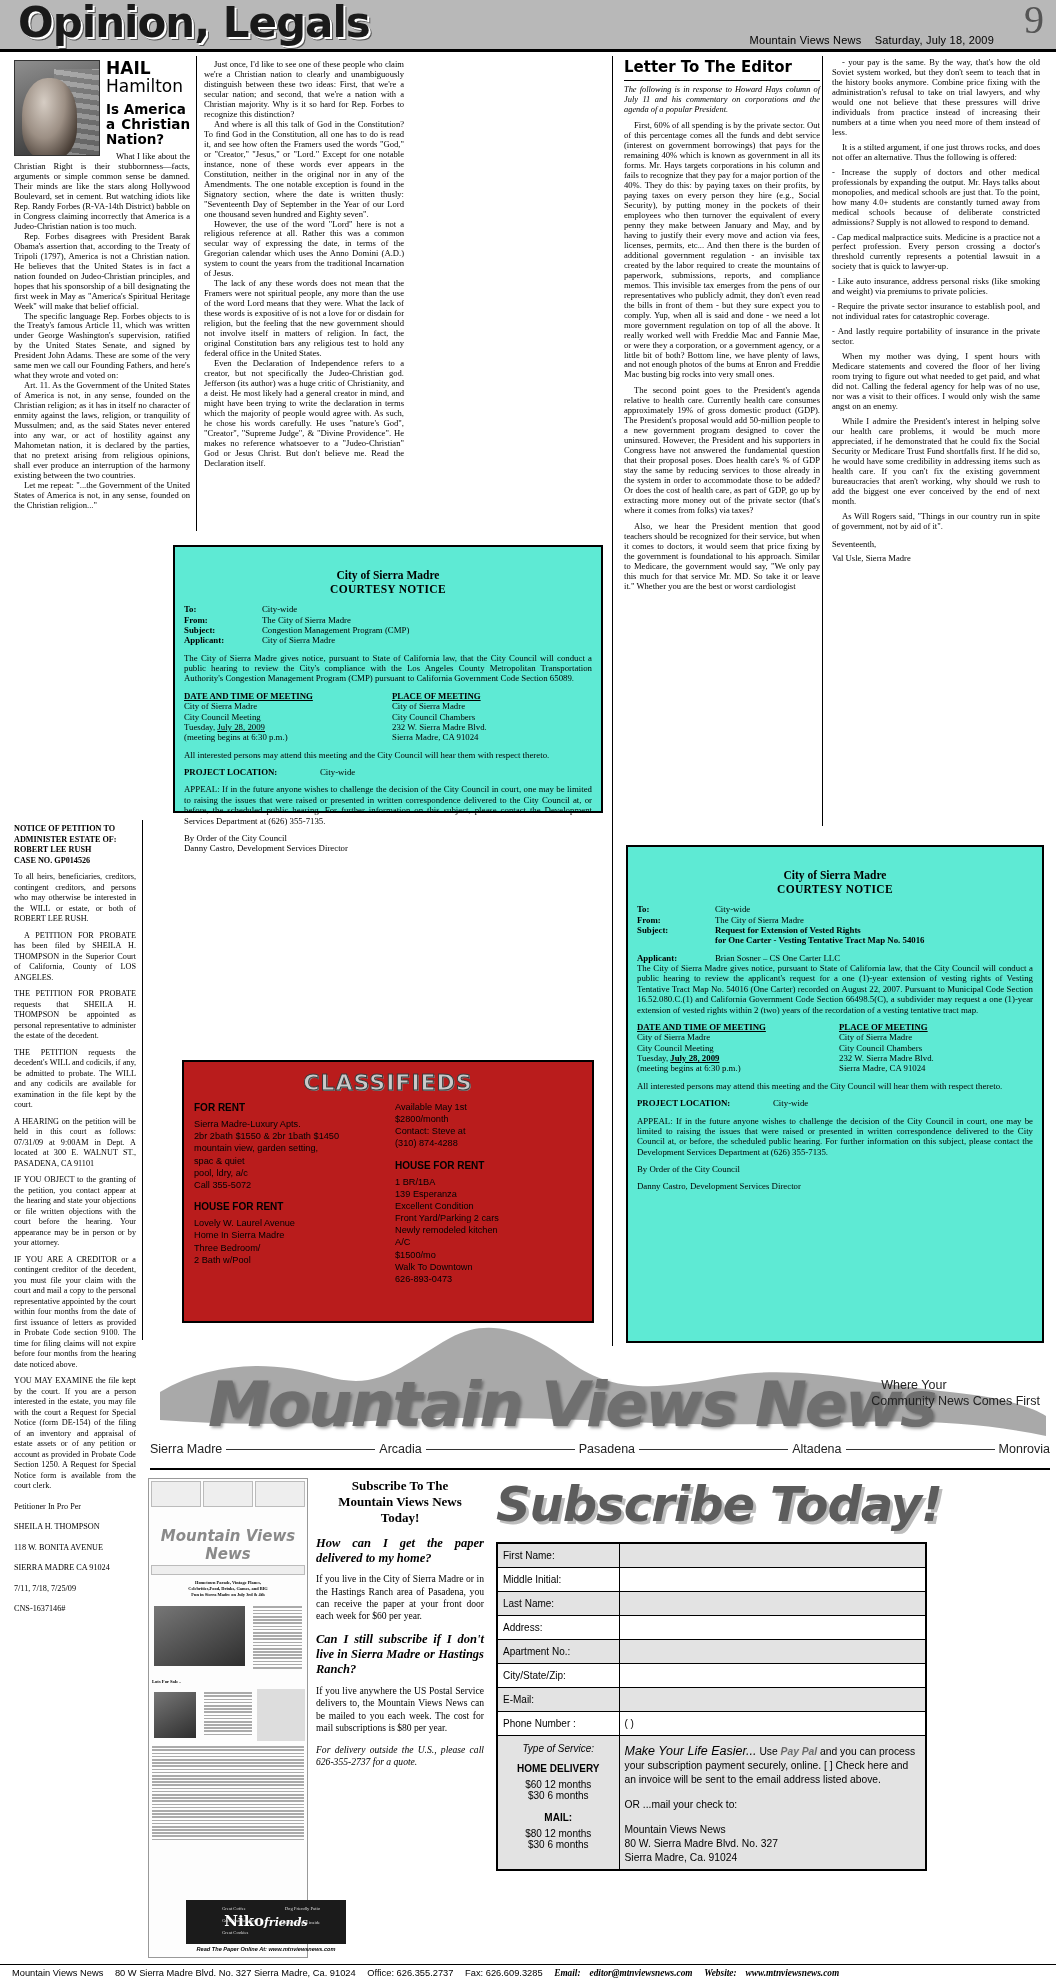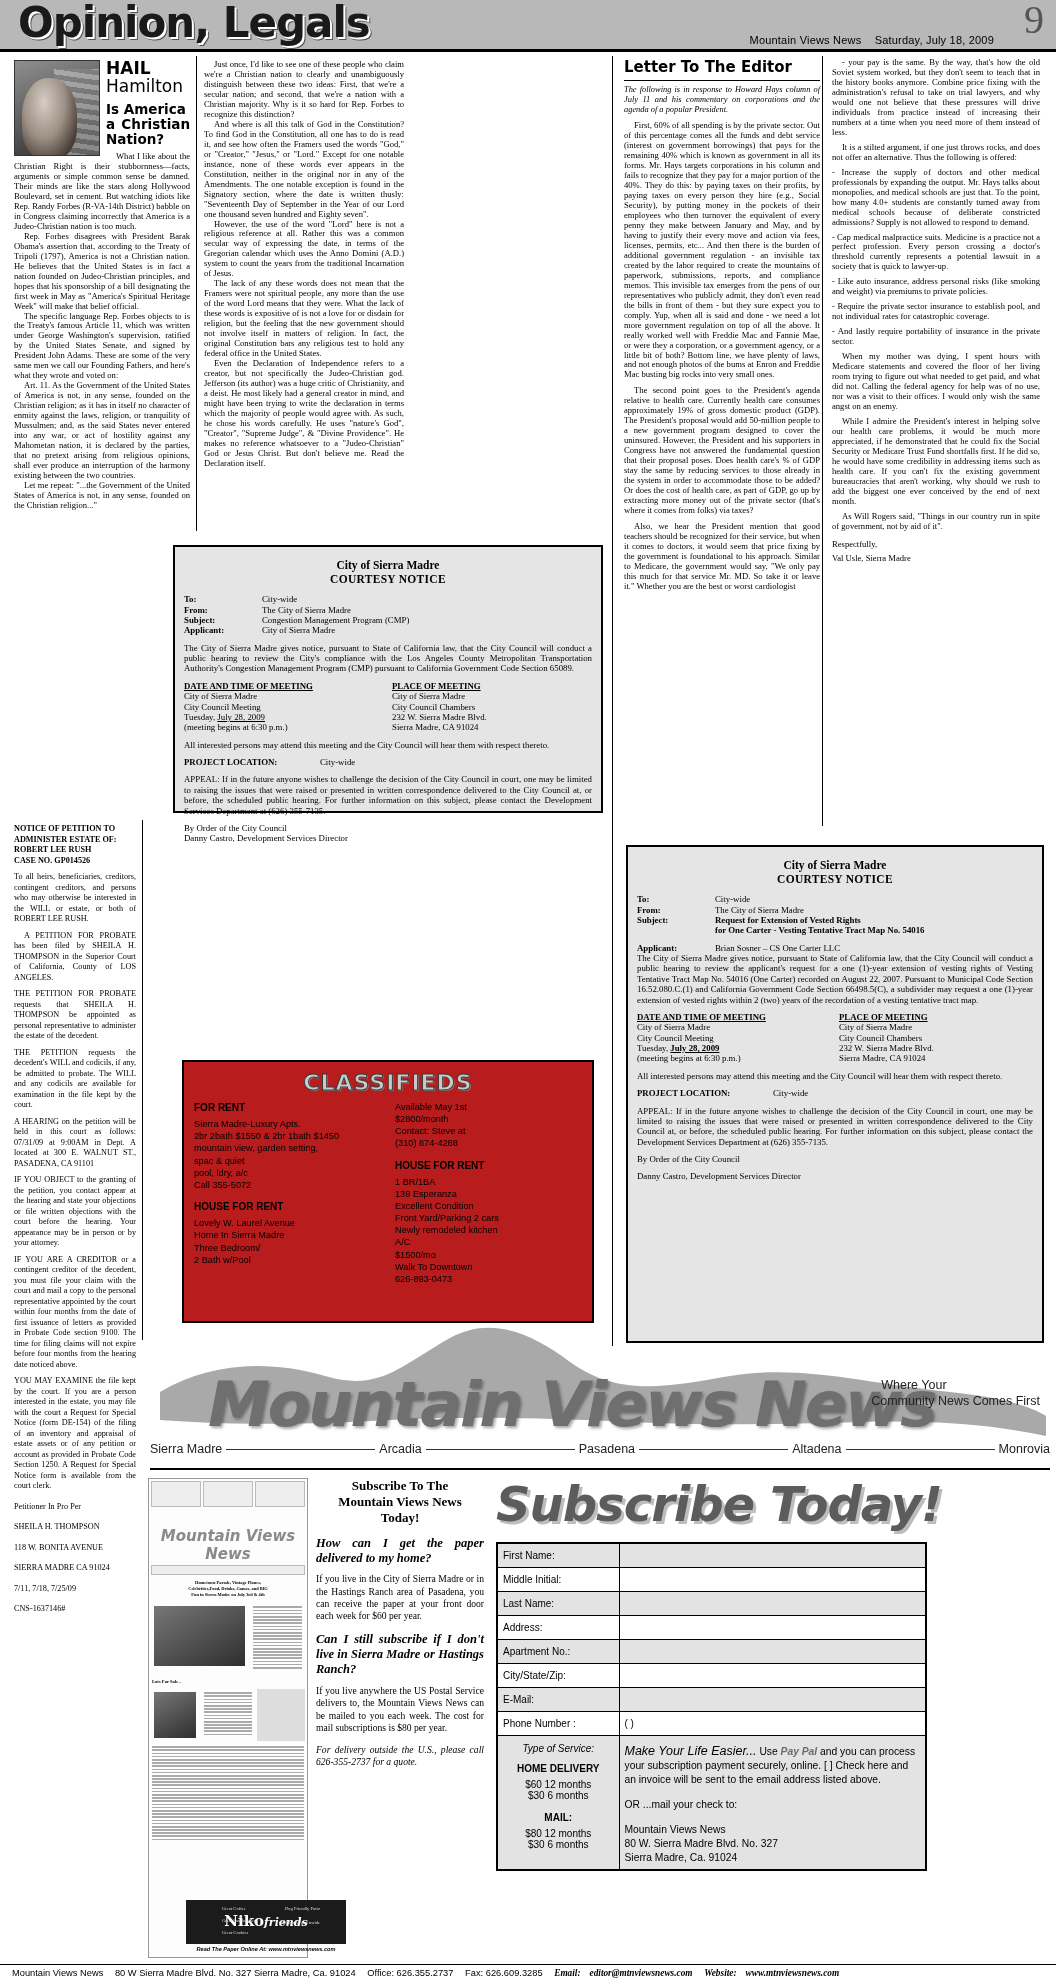--- a/index.html
+++ b/index.html
@@ -74,22 +74,22 @@
     content:""; position:absolute; left:8%; top:18%;
     width:66%; height:86%;
     border-radius:46% 46% 38% 38%;
     background:radial-gradient(ellipse at 40% 30%, #d6cdc4 0%, #9c8f84 45%, #4b4038 78%, #241f1b 100%);
   }
 
   
   .notice-box {
     position:absolute;
     border:2px solid #000;
-    background:#e5e5e5;
-    padding:12px 9px 8px 9px;
+    background:#5eead4;
+    padding:22px 9px 8px 9px;
     font-size:8.8px; line-height:1.18;
   }
   .notice-title {
     text-align:center; font-weight:bold; font-size:11.5px; line-height:1.18;
     margin-bottom:8px;
   }
   .notice-title .l2 { letter-spacing:0.3px; }
   .kv { display:flex; margin-bottom:0; }
   .kv .k { width:78px; flex:0 0 78px; }
   .kv .k.b { font-weight:bold; }
@@ -273,21 +273,21 @@
     <p>- your pay is the same.  By the way, that's how the old Soviet system worked, but they don't seem to teach that in the history books anymore. Combine price fixing with the administration's refusal to take on trial lawyers, and why would one not believe that these pressures will drive individuals from practice instead of increasing their numbers at a time when you need more of them instead of less.</p>
     <p style="margin-top:5px">It is a stilted argument, if one just throws rocks, and does not offer an alternative.  Thus the following is offered:</p>
     <p style="margin-top:5px;text-indent:0">-  Increase the supply of doctors and other medical professionals by expanding the output. Mr. Hays talks about monopolies, and medical schools are just that.  To the point, how many 4.0+ students are constantly turned away from medical schools because of deliberate constricted admissions?  Supply is not allowed to respond to demand.</p>
     <p style="margin-top:5px;text-indent:0">-  Cap medical malpractice suits.  Medicine is a practice not a perfect profession.  Every person crossing a doctor's threshold currently represents a potential lawsuit in a society that is quick to lawyer-up.</p>
     <p style="margin-top:5px;text-indent:0">-  Like auto insurance, address personal risks (like smoking and weight) via premiums to private policies.</p>
     <p style="margin-top:5px;text-indent:0">- Require the private sector insurance to establish pool, and not individual rates for catastrophic coverage.</p>
     <p style="margin-top:5px;text-indent:0">-  And lastly require portability of insurance in the private sector.</p>
     <p style="margin-top:5px">When my mother was dying, I spent hours with Medicare statements and covered the floor of her living room trying to figure out what needed to get paid, and what did not.  Calling the federal agency for help was of no use, nor was a visit to their offices.  I would only wish the same angst on an enemy.</p>
     <p style="margin-top:5px">While I admire the President's interest in helping solve our health care problems, it would be much more appreciated, if he demonstrated that he could fix the Social Security or Medicare Trust Fund shortfalls first.  If he did so, he would have some credibility in addressing items such as health care.  If you can't fix the existing government bureaucracies that aren't working, why should we rush to add the biggest one ever conceived by the end of next month.</p>
     <p style="margin-top:5px">As Will Rogers said, "Things in our country run in spite of government, not by aid of it".</p>
-    <p style="margin-top:8px;text-indent:0">Respectfully,</p>
+    <p style="margin-top:8px;text-indent:0">Seventeenth,</p>
     <p style="margin-top:4px;text-indent:0">Val Usle, Sierra Madre</p>
   </div>
 
   <div class="notice-box" style="left:173px; top:545px; width:430px; height:268px;">
     <div class="notice-title">
       <div>City of Sierra Madre</div>
       <div class="l2">COURTESY NOTICE</div>
     </div>
     <div class="kv">
         <span class="k b">To:</span>

